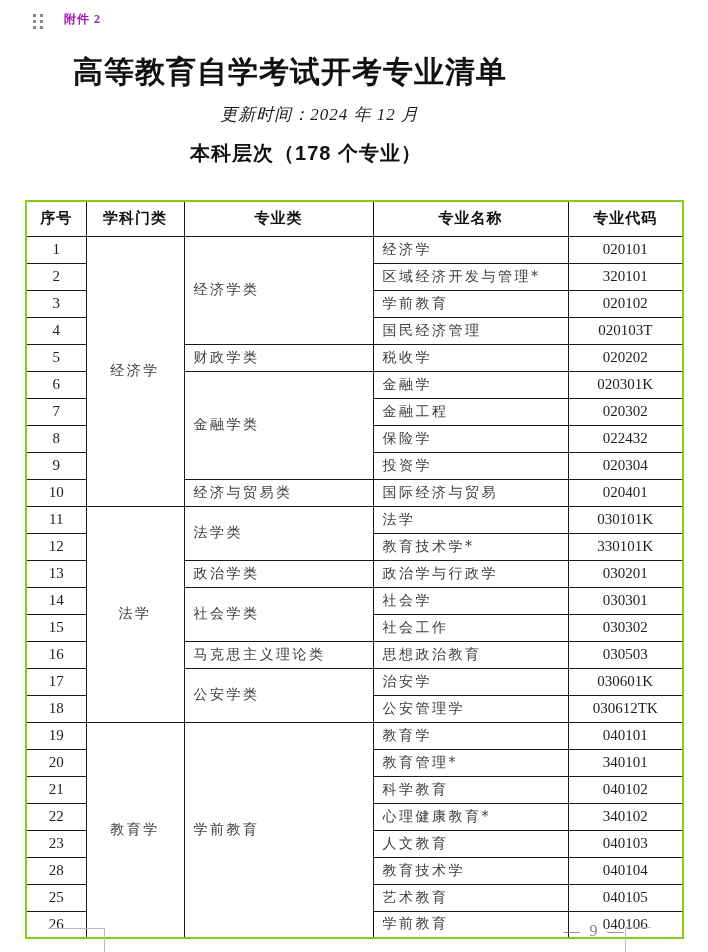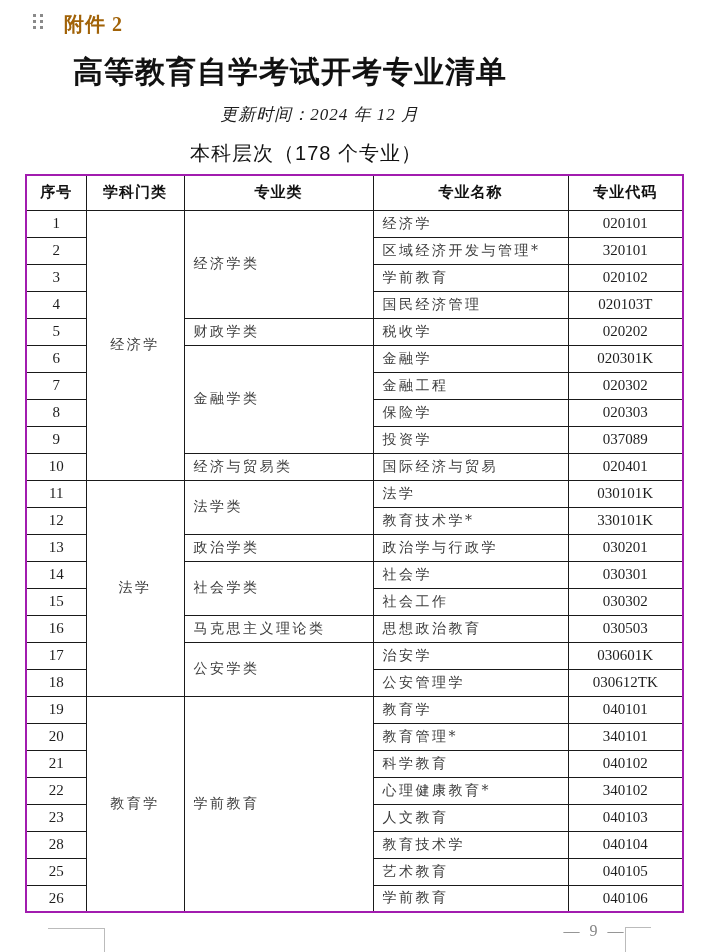--- a/index.html
+++ b/index.html
@@ -15,46 +15,46 @@
   
   .grip {
     position: absolute; left: 33px; top: 14px;
     display: grid; grid-template-columns: 3px 3px; grid-auto-rows: 3px;
     gap: 3px 4px;
   }
   .grip i { background: #8a8a8a; display: block; }
 
   .attachment-label {
     position: absolute; left: 64px; top: 11px;
-    font-size: 20px; font-weight: 600; color: #a16207;
+    font-size: 12px; font-weight: 600; color: #a21caf;
     font-family: "Liberation Serif", serif;
     letter-spacing: 1px;
   }
   .doc-title {
     position: absolute; left: 0; top: 52px; width: 580px;
     text-align: center; font-size: 30px; font-weight: bold;
     color: #111; letter-spacing: 1px;
     font-family: "Liberation Sans", sans-serif;
   }
   .update-time {
     position: absolute; left: 0; top: 103px; width: 639px;
     text-align: center; font-size: 17px; font-style: italic;
     color: #1c1c1c; font-family: "Liberation Serif", serif;
     letter-spacing: 1px;
   }
   .section-title {
     position: absolute; left: 0; top: 140px; width: 612px;
-    text-align: center; font-size: 20px; font-weight: normal;
+    text-align: center; font-size: 20px; font-weight: bold;
     color: #111; letter-spacing: 1px;
   }
 
   table.majors {
-    position: absolute; left: 25px; top: 174px;
+    position: absolute; left: 25px; top: 200px;
     width: 657px; border-collapse: collapse; table-layout: fixed;
-    border: 2px solid #a21caf;
+    border: 2px solid #84cc16;
   }
   table.majors th, table.majors td {
     border: 1.5px solid #1a1a1a;
     overflow: hidden; white-space: nowrap;
   }
   table.majors th {
     height: 35px; font-size: 15px; font-weight: bold; color: #111;
     letter-spacing: 1px; text-align: center;
     font-family: "Liberation Sans", sans-serif;
   }
@@ -159,26 +159,26 @@
         <td class="code">020301K</td>
       </tr>
       <tr>
         <td class="no">7</td>
         <td class="name">金融工程</td>
         <td class="code">020302</td>
       </tr>
       <tr>
         <td class="no">8</td>
         <td class="name">保险学</td>
-        <td class="code">020303</td>
+        <td class="code">022432</td>
       </tr>
       <tr>
         <td class="no">9</td>
         <td class="name">投资学</td>
-        <td class="code">037089</td>
+        <td class="code">020304</td>
       </tr>
       <tr>
         <td class="no">10</td>
         <td class="cat">经济与贸易类</td>
         <td class="name">国际经济与贸易</td>
         <td class="code">020401</td>
       </tr>
       <tr>
         <td class="no">11</td>
         <td class="disc" rowspan="8">法学</td>

